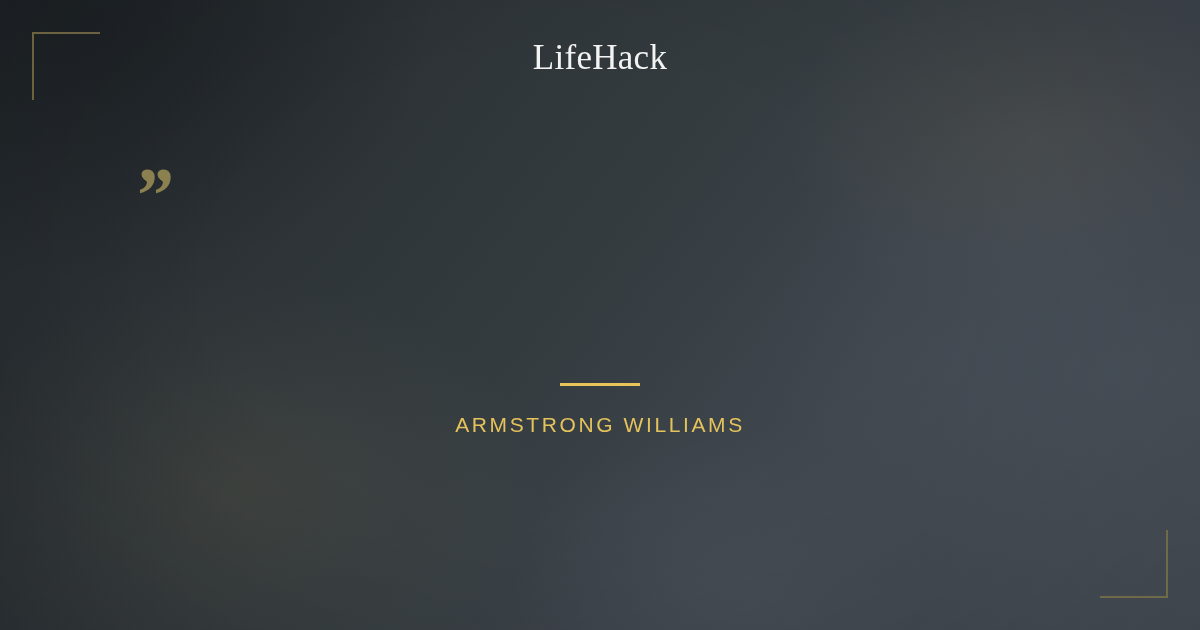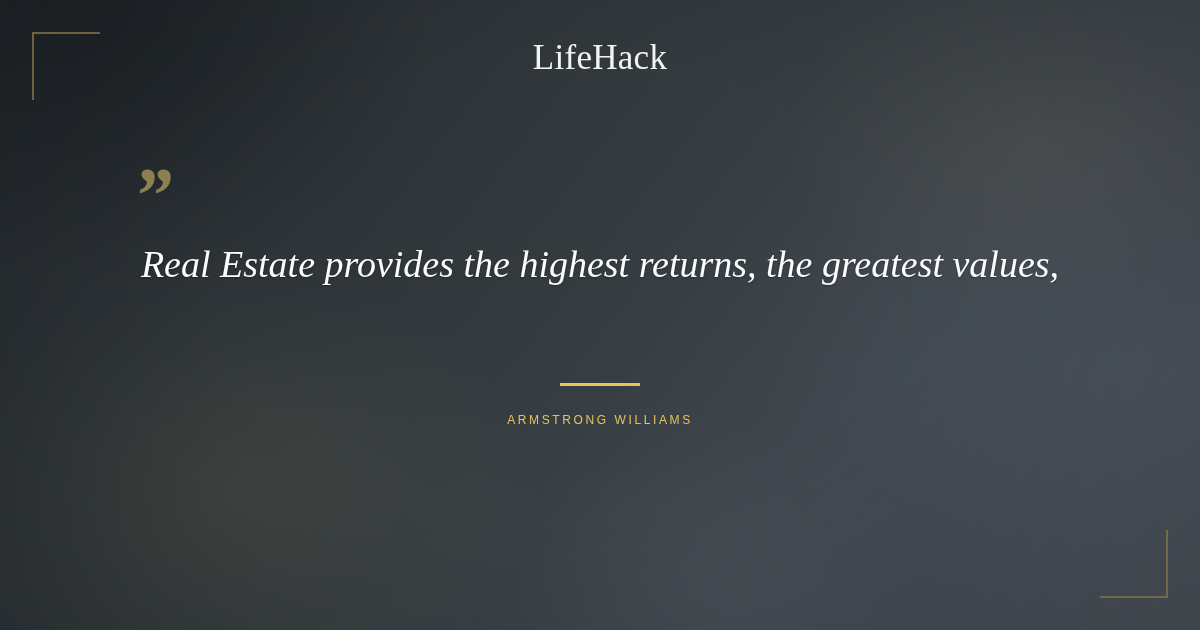--- a/index.html
+++ b/index.html
@@ -106,21 +106,21 @@
     width:80px; height:3px;
     background:#e8c55a;
   }
 
   .author {
     position:absolute;
     left:0; top:413px;
     width:1200px;
     text-align:center;
     font-family:"Liberation Sans", sans-serif;
-    font-size:12px;
+    font-size:21px;
     font-weight:400;
     letter-spacing:2.6px;
     color:#e5c35c;
   }
 </style>
 </head>
 <body>
 
 <div class="card">
 
@@ -132,21 +132,20 @@
   <div class="bracket bracket-tl"></div>
   <div class="bracket bracket-br"></div>
 
   <div class="logo">LifeHack</div>
 
   <div class="content">
 
     <div class="quote-mark">”</div>
 
     <div class="quote-text">
-      <div>Real Estate provides the highest returns, the greatest values,</div>
     </div>
 
     <div class="divider"></div>
 
     <div class="author">ARMSTRONG WILLIAMS</div>
 
   </div>
 
 </div>
 

